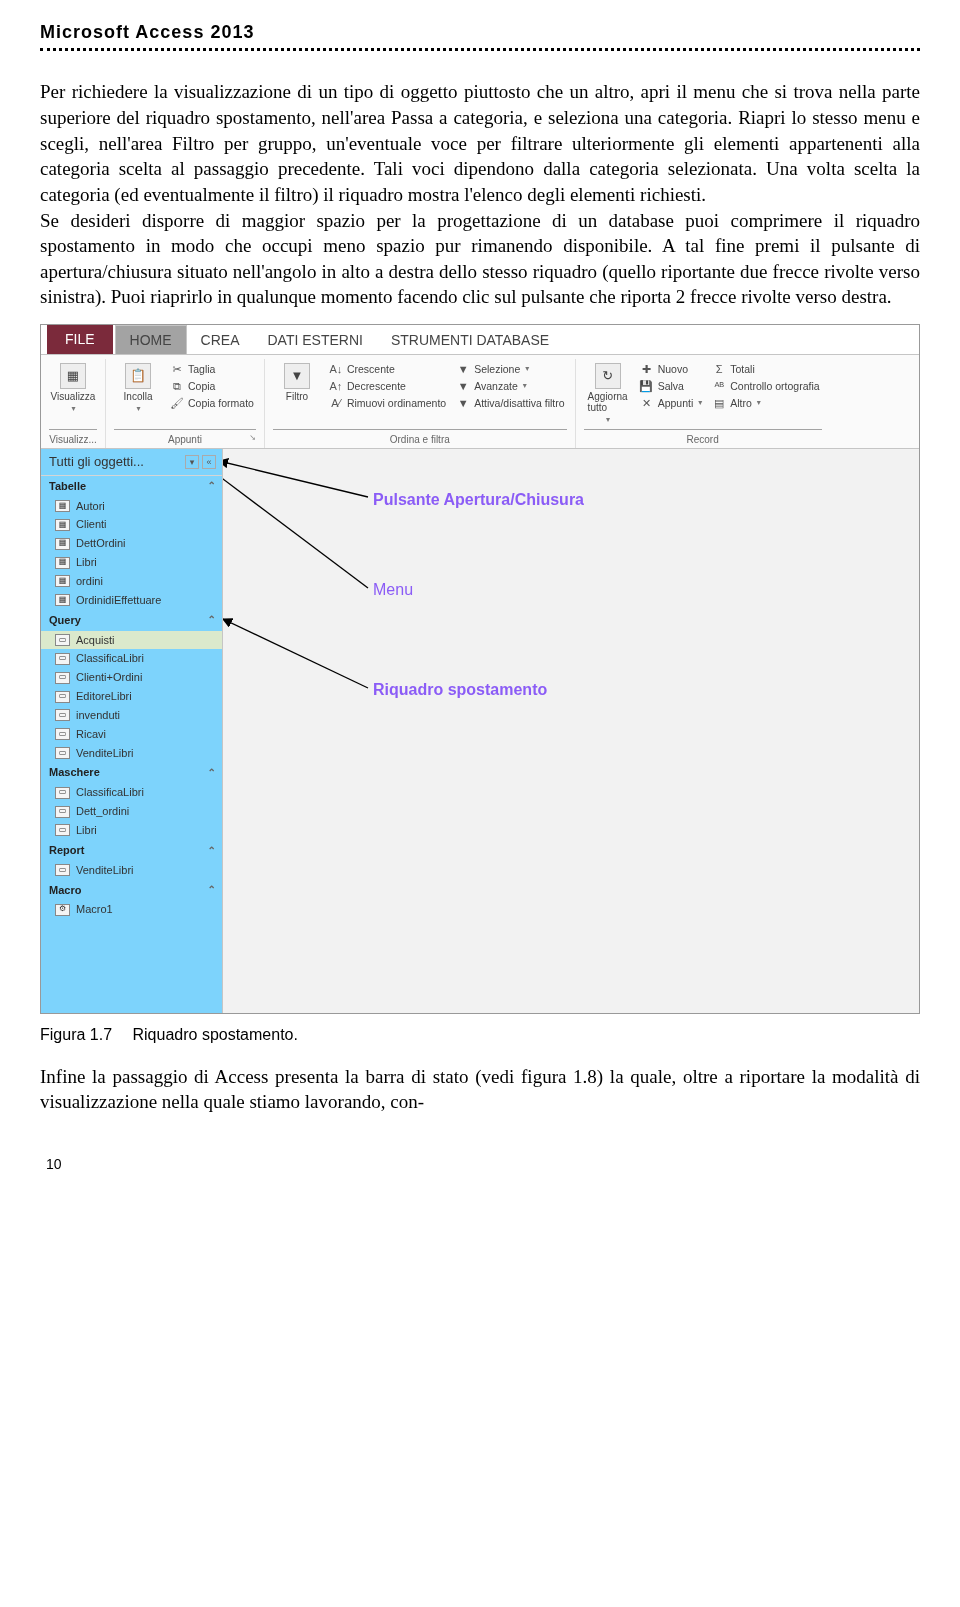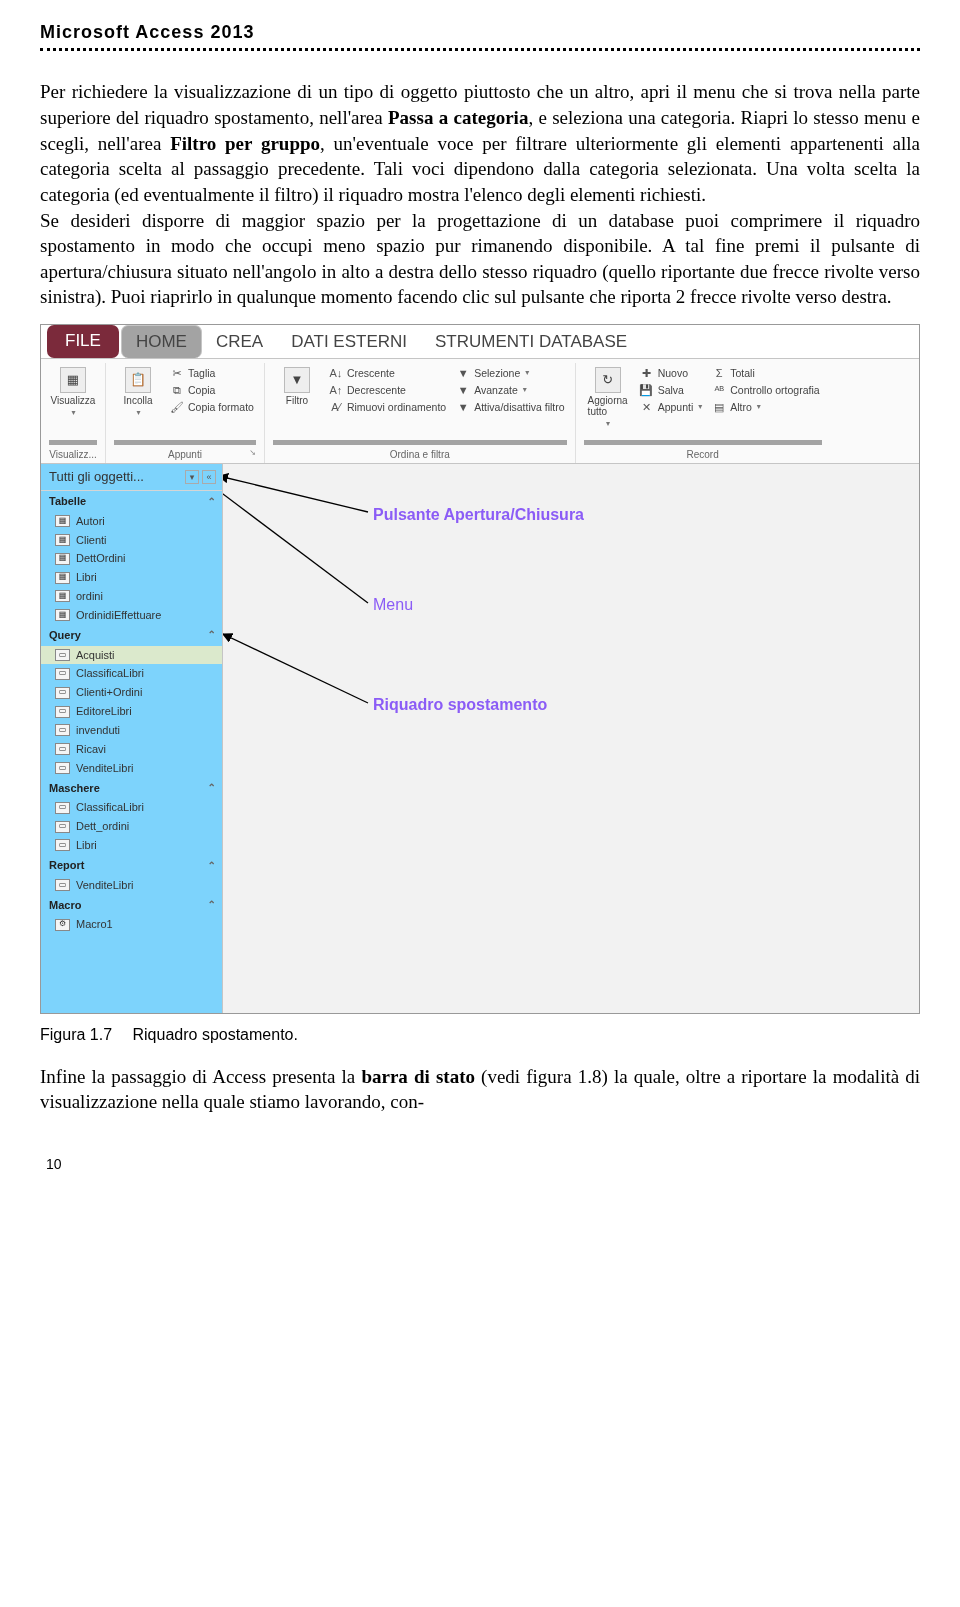--- a/index.html
+++ b/index.html
@@ -22,21 +22,21 @@
   }
   .header-rule {
     border: none;
     border-top: 3px dotted #000;
     margin-bottom: 28px;
   }
   .body-text p {
     text-align: justify;
     margin-bottom: 0;
   }
-  .body-text .bold { font-weight: bold; }
+  .body-text .bold { font-weight: normal; }
   .screenshot {
     border: 1px solid #999;
     margin-top: 14px;
     margin-bottom: 10px;
     background: #fff;
     font-family: 'Segoe UI', Tahoma, sans-serif;
     font-size: 11px;
     color: #444;
     position: relative;
     height: 690px;
@@ -46,24 +46,23 @@
   .ribbon {
     border-bottom: 1px solid #c5c5c5;
   }
   .tab-row {
     display: flex;
     align-items: flex-end;
     padding-left: 6px;
   }
   .tab {
     padding: 5px 14px 4px 14px;
-    font-size: 17px;
+    font-size: 14px;
     color: #444;
     text-transform: uppercase;
-    border-radius: 7px;
   }
   .tab.file {
     background: #7b2a3b;
     color: #fff;
     padding: 5px 18px;
     margin-right: 2px;
   }
   .tab.active {
     border: 1px solid #c5c5c5;
     border-bottom: none;
@@ -82,22 +81,22 @@
     flex-direction: column;
     justify-content: space-between;
     position: relative;
   }
   .group-body { display: flex; gap: 6px; align-items: flex-start; }
   .group-label {
     text-align: center;
     font-size: 10px;
     color: #666;
     padding-top: 3px;
-    border-top: 5px solid #a3a3a3;
-    margin-top: 8px;
+    border-top: 1px solid #a3a3a3;
+    margin-top: 1px;
     position: relative;
   }
   .group-label.launcher::after {
     content: "↘";
     position: absolute;
     right: 0;
     font-size: 8px;
     color: #888;
   }
   .rb-bigbtn {

